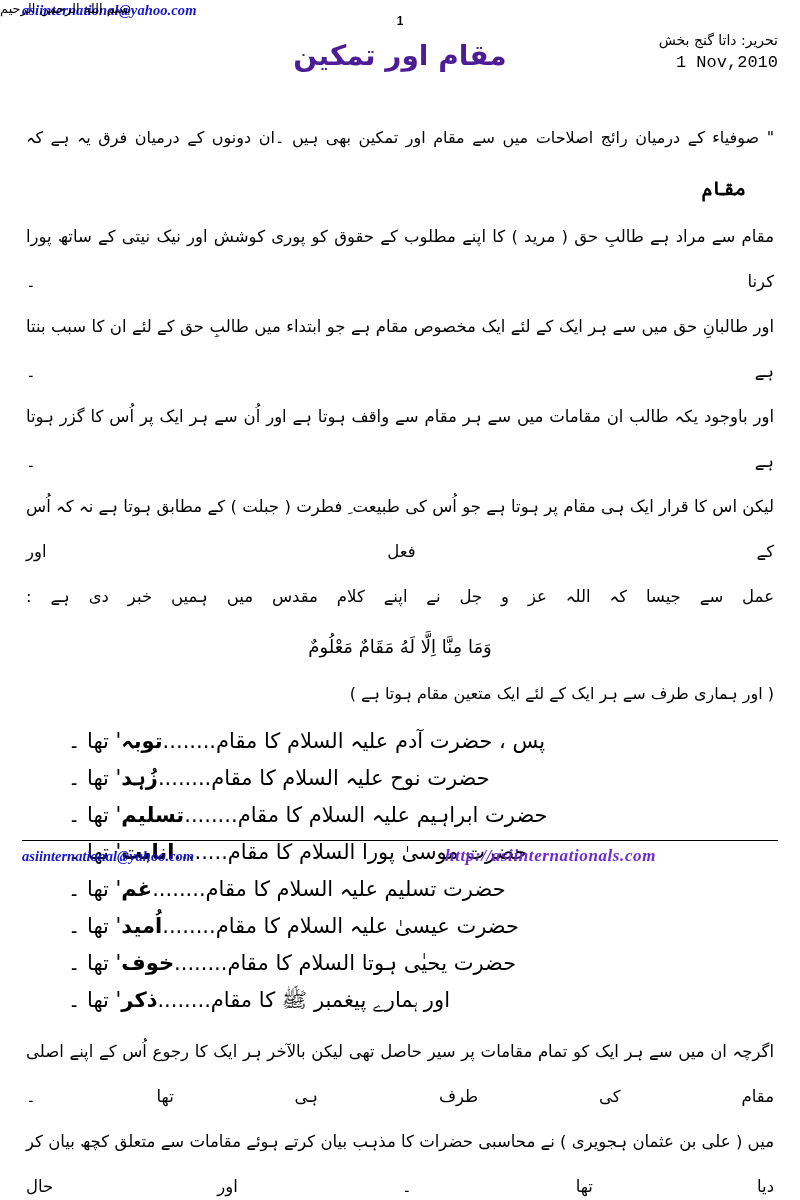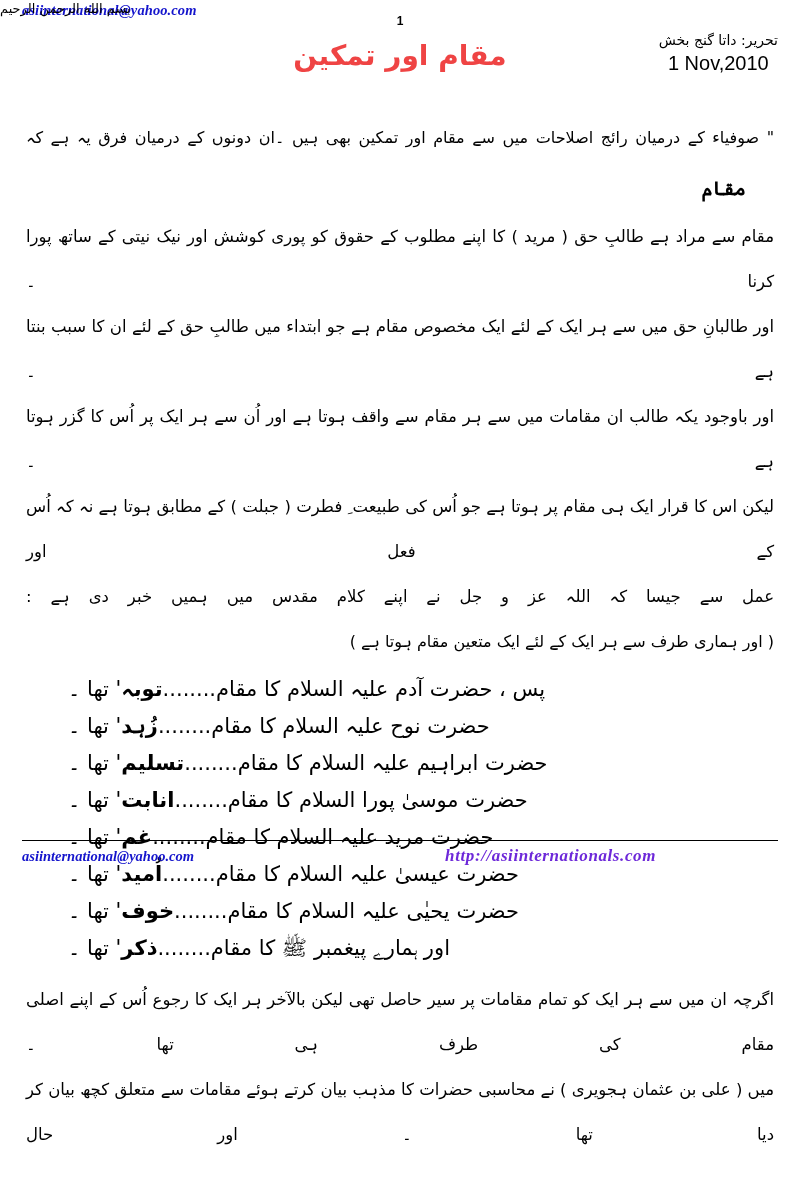--- a/index.html
+++ b/index.html
@@ -74,43 +74,43 @@
     position: absolute;
     top: 36px;
     left: 0;
     right: 0;
     text-align: center;
     font-family: "DejaVu Sans", sans-serif;
     font-size: 28px;
     font-weight: bold;
     line-height: 40px;
     letter-spacing: -0.5px;
-    color: #ef4444;
+    color: #4c1d95;
   }
 
   .byline {
     position: absolute;
     top: 30px;
     right: 22px;
     text-align: center;
     direction: rtl;
   }
   .byline-author {
     font-family: "DejaVu Sans", sans-serif;
     font-size: 14px;
     line-height: 20px;
     white-space: nowrap;
   }
   .byline-date {
     direction: ltr;
-    font-family: Liberation Sans, sans-serif;
-    font-size: 20px;
+    font-family: Liberation Mono, monospace;
+    font-size: 17px;
     line-height: 22px;
     margin-top: 2px;
-    text-align: center;
+    text-align: right;
     white-space: nowrap;
   }
 
   
   .body-area {
     position: relative;
     padding: 0 26px 0 26px;
     direction: rtl;
   }
 
@@ -236,44 +236,45 @@
     <h2 class="section-heading">مقام</h2>
 
     <div>
       <p class="para">مقام سے مراد ہے طالبِ حق ( مرید ) کا اپنے مطلوب کے حقوق کو پوری کوشش اور نیک نیتی کے ساتھ پورا کرنا ۔</p>
       <p class="para">اور طالبانِ حق میں سے ہر ایک کے لئے ایک مخصوص مقام ہے جو ابتداء میں طالبِ حق کے لئے ان کا سبب بنتا ہے ۔</p>
       <p class="para">اور باوجود یکہ طالب ان مقامات میں سے ہر مقام سے واقف ہوتا ہے اور اُن سے ہر ایک پر اُس کا گزر ہوتا ہے ۔</p>
       <p class="para">لیکن اس کا قرار ایک ہی مقام پر ہوتا ہے جو اُس کی طبیعت ِ فطرت ( جبلت ) کے مطابق ہوتا ہے نہ کہ اُس کے فعل اور</p>
       <p class="para">عمل سے جیسا کہ اللہ عز و جل نے اپنے کلام مقدس میں ہمیں خبر دی ہے :</p>
     </div>
 
+    <p class="verse">وَمَا مِنَّا اِلَّا لَهُ مَقَامٌ مَعْلُومٌ</p>
 
     <p class="verse-translation">( اور ہماری طرف سے ہر ایک کے لئے ایک متعین مقام ہوتا ہے )</p>
 
     <ul class="prophet-list">
       <li class="prophet-item">
         <span>پس ، حضرت آدم علیہ السلام کا مقام</span><span class="dots">........</span><span class="station">توبہ</span><span>'  تھا ۔</span>
       </li>
       <li class="prophet-item">
         <span>حضرت نوح علیہ السلام کا مقام</span><span class="dots">........</span><span class="station">زُہد</span><span>'  تھا ۔</span>
       </li>
       <li class="prophet-item">
         <span>حضرت ابراہیم علیہ السلام کا مقام</span><span class="dots">........</span><span class="station">تسلیم</span><span>'  تھا ۔</span>
       </li>
       <li class="prophet-item">
         <span>حضرت موسیٰ پورا السلام کا مقام</span><span class="dots">........</span><span class="station">انابت</span><span>'  تھا ۔</span>
       </li>
       <li class="prophet-item">
-        <span>حضرت مرید علیہ السلام کا مقام</span><span class="dots">........</span><span class="station">غم</span><span>'  تھا ۔</span>
+        <span>حضرت تسلیم علیہ السلام کا مقام</span><span class="dots">........</span><span class="station">غم</span><span>'  تھا ۔</span>
       </li>
       <li class="prophet-item">
         <span>حضرت عیسیٰ علیہ السلام کا مقام</span><span class="dots">........</span><span class="station">اُمید</span><span>'  تھا ۔</span>
       </li>
       <li class="prophet-item">
-        <span>حضرت یحیٰی علیہ السلام کا مقام</span><span class="dots">........</span><span class="station">خوف</span><span>'  تھا ۔</span>
+        <span>حضرت یحیٰی ہوتا السلام کا مقام</span><span class="dots">........</span><span class="station">خوف</span><span>'  تھا ۔</span>
       </li>
       <li class="prophet-item">
         <span>اور ہمارے پیغمبر ﷺ کا مقام</span><span class="dots">........</span><span class="station">ذکر</span><span>'  تھا ۔</span>
       </li>
     </ul>
 
     <div class="trailing-paras">
       <p class="para">اگرچہ ان میں سے ہر ایک کو تمام مقامات پر سیر حاصل تھی لیکن بالآخر ہر ایک کا رجوع اُس کے اپنے اصلی مقام کی طرف ہی تھا ۔</p>
       <p class="para">میں ( علی بن عثمان ہجویری ) نے محاسبی حضرات کا مذہب بیان کرتے ہوئے مقامات سے متعلق کچھ بیان کر دیا تھا ۔ اور حال</p>
 

